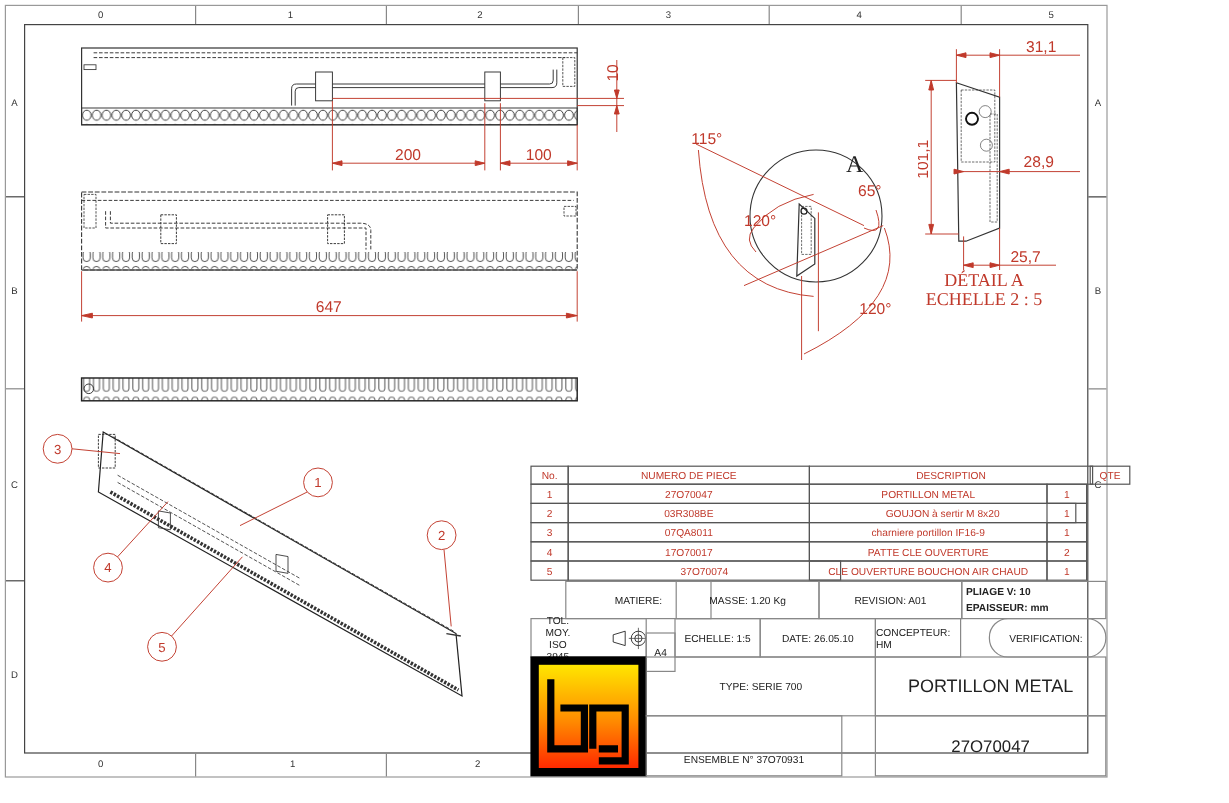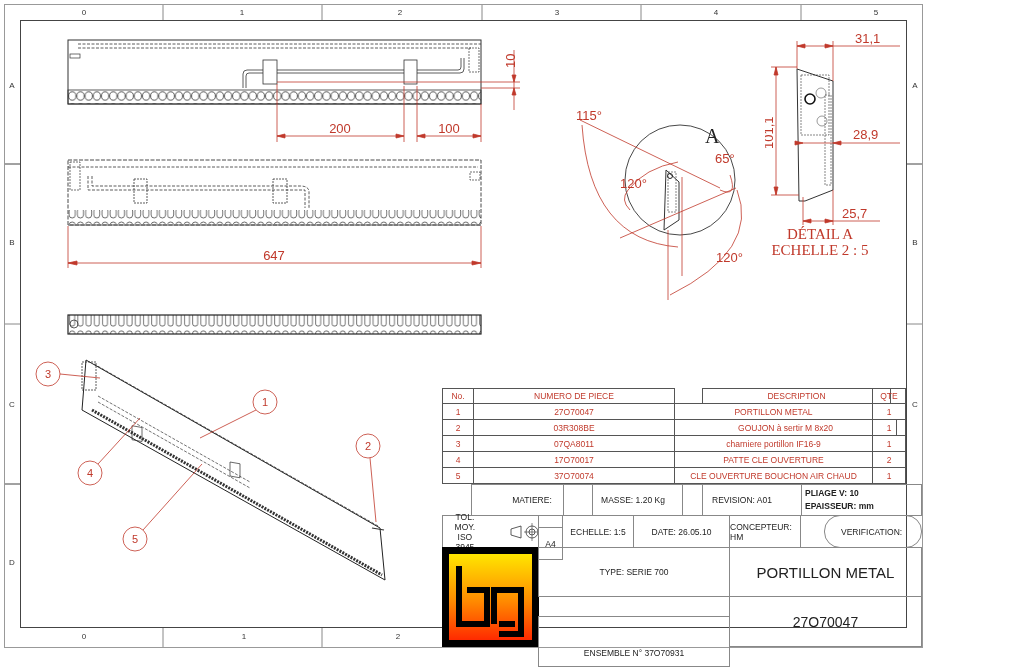--- a/index.html
+++ b/index.html
@@ -217,22 +217,22 @@
     <text x="245" y="56">1</text>
     <text x="348" y="100">2</text>
     <text x="70" y="127">4</text>
     <text x="115" y="193">5</text>
   </g>
 </svg>
 
 <div>
   <div class="bom-cell" style="left:442px;top:388px;width:32px;height:16px;">No.</div>
   <div class="bom-cell" style="left:473px;top:388px;width:202px;height:16px;">NUMERO DE PIECE</div>
-  <div class="bom-cell" style="left:674px;top:388px;width:189px;height:16px;margin-left:28px;">DESCRIPTION</div>
-  <div class="bom-cell" style="left:872px;top:388px;width:34px;height:16px;">QTE</div>
+  <div class="bom-cell" style="left:674px;top:388px;width:237px;height:16px;">DESCRIPTION</div>
+  <div class="bom-cell" style="left:908px;top:388px;width:34px;height:16px;">QTE</div>
 
   <div class="bom-cell" style="left:442px;top:403px;width:32px;height:17px;">1</div>
   <div class="bom-cell" style="left:473px;top:403px;width:202px;height:17px;">27O70047</div>
   <div class="bom-cell" style="left:674px;top:403px;width:199px;height:17px;">PORTILLON METAL</div>
   <div class="bom-cell" style="left:872px;top:403px;width:34px;height:17px;">1</div>
 
   <div class="bom-cell" style="left:442px;top:419px;width:32px;height:17px;">2</div>
   <div class="bom-cell" style="left:473px;top:419px;width:202px;height:17px;">03R308BE</div>
   <div class="bom-cell" style="left:674px;top:419px;width:223px;height:17px;">GOUJON à sertir M 8x20</div>
   <div class="bom-cell" style="left:872px;top:419px;width:34px;height:17px;">1</div>
@@ -241,28 +241,28 @@
   <div class="bom-cell" style="left:473px;top:435px;width:202px;height:17px;">07QA8011</div>
   <div class="bom-cell" style="left:674px;top:435px;width:199px;height:17px;">charniere portillon IF16-9</div>
   <div class="bom-cell" style="left:872px;top:435px;width:34px;height:17px;">1</div>
 
   <div class="bom-cell" style="left:442px;top:451px;width:32px;height:17px;">4</div>
   <div class="bom-cell" style="left:473px;top:451px;width:202px;height:17px;">17O70017</div>
   <div class="bom-cell" style="left:674px;top:451px;width:199px;height:17px;">PATTE CLE OUVERTURE</div>
   <div class="bom-cell" style="left:872px;top:451px;width:34px;height:17px;">2</div>
 
   <div class="bom-cell" style="left:442px;top:467px;width:32px;height:17px;">5</div>
-  <div class="bom-cell" style="left:473px;top:467px;width:202px;height:17px;">37O70074</div>
+  <div class="bom-cell" style="left:473px;top:467px;width:228px;height:17px;">37O70074</div>
   <div class="bom-cell" style="left:674px;top:467px;width:199px;height:17px;">CLE OUVERTURE BOUCHON AIR CHAUD</div>
   <div class="bom-cell" style="left:872px;top:467px;width:34px;height:17px;">1</div>
 </div>
 
 <div>
   <div class="tb" style="left:442px;top:484px;width:122px;height:32px;margin-left:29px;">MATIERE:</div>
-  <div class="tb" style="left:563px;top:484px;width:140px;height:32px;">MASSE: 1.20 Kg</div>
+  <div class="tb" style="left:563px;top:484px;width:120px;height:32px;">MASSE: 1.20 Kg</div>
   <div class="tb" style="left:682px;top:484px;width:120px;height:32px;">REVISION: A01</div>
   <div class="tb" style="left:801px;top:484px;width:121px;height:32px;flex-direction:column;align-items:flex-start;padding-left:3px;line-height:13px;font-weight:bold;">
     <span>PLIAGE V: 10</span>
     <span>EPAISSEUR: mm</span>
   </div>
 
   <div class="tb" style="left:442px;top:515px;width:97px;height:33px;justify-content:flex-start;padding-left:4px;gap:20px;">
     <div style="text-align:center;line-height:10px;">
       <div>TOL. MOY.</div>
       <div>ISO 3945</div>
@@ -283,16 +283,16 @@
 
   <div class="logo" style="left:442px;top:547px;width:97px;height:100px;">
     <div style="position:absolute;left:7px;top:7px;width:83px;height:86px;background:linear-gradient(#ffe600,#ff8a00 55%,#ff2a00);"></div>
     <svg style="position:absolute;left:7px;top:7px;" width="83" height="86">
       <path d="M10 12 L10 70 L38 70 L38 36 L18 36" fill="none" stroke="#000" stroke-width="6"></path>
       <path d="M45 70 L45 36 L72 36 L72 80 L50 80" fill="none" stroke="#000" stroke-width="6"></path>
       <path d="M50 70 L66 70" fill="none" stroke="#000" stroke-width="6"></path>
     </svg>
   </div>
   <div class="tb" style="left:538px;top:547px;width:192px;height:50px;">TYPE: SERIE 700</div>
-  <div class="tb" style="left:538px;top:616px;width:192px;height:51px;padding-top:22px;">ENSEMBLE N° 37O70931</div>
+  <div class="tb" style="left:538px;top:596px;width:164px;height:51px;padding-top:22px;">ENSEMBLE N° 37O70931</div>
   <div class="tb" style="left:729px;top:547px;width:193px;height:50px;font-size:15px;">PORTILLON METAL</div>
   <div class="tb" style="left:729px;top:596px;width:193px;height:51px;font-size:14px;">27O70047</div>
 </div>
 
 </body></html>

